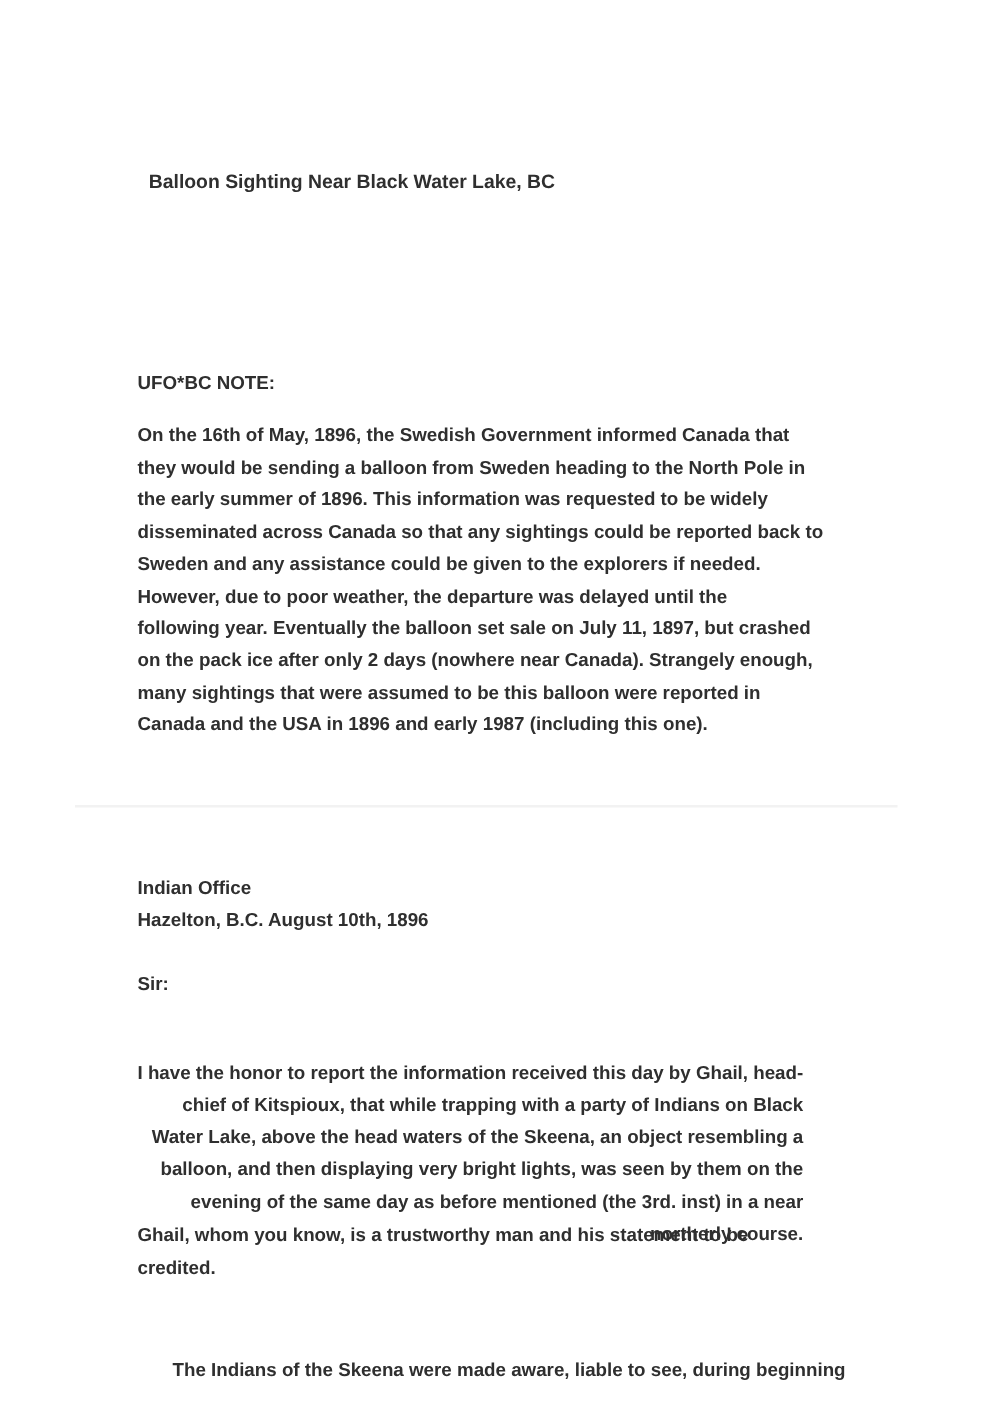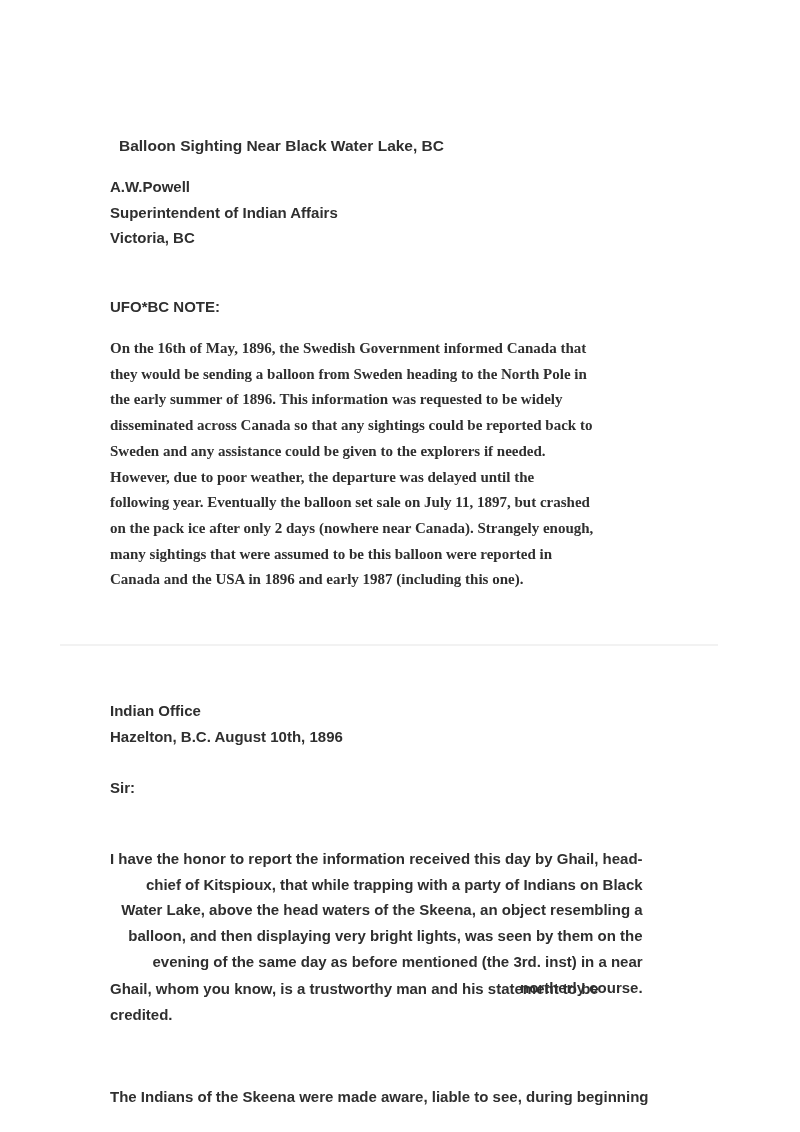--- a/index.html
+++ b/index.html
@@ -63,27 +63,24 @@
     pointer-events: none;
   }
 </style>
 </head>
 <body>
 
 <div class="page">
 
   <h1 class="title">Balloon Sighting Near Black Water Lake, BC</h1>
 
-  <div class="block lines" style="top: 174px;">A.W.Powell
-Superintendent of Indian Affairs
-Victoria, BC</div>
 
   <div class="block" style="top: 294px;">UFO*BC NOTE:</div>
 
-  <div class="block lines" style="top: 336px; font-family: Liberation Serif, serif;">On the 16th of May, 1896, the Swedish Government informed Canada that
+  <div class="block lines" style="top: 336px;">On the 16th of May, 1896, the Swedish Government informed Canada that
 they would be sending a balloon from Sweden heading to the North Pole in
 the early summer of 1896. This information was requested to be widely
 disseminated across Canada so that any sightings could be reported back to
 Sweden and any assistance could be given to the explorers if needed.
 However, due to poor weather, the departure was delayed until the
 following year. Eventually the balloon set sale on July 11, 1897, but crashed
 on the pack ice after only 2 days (nowhere near Canada). Strangely enough,
 many sightings that were assumed to be this balloon were reported in
 Canada and the USA in 1896 and early 1987 (including this one).</div>
 
@@ -97,16 +94,16 @@
   <div class="block lines" style="top: 846px; text-align: right;">I have the honor to report the information received this day by Ghail, head-
 chief of Kitspioux, that while trapping with a party of Indians on Black
 Water Lake, above the head waters of the Skeena, an object resembling a
 balloon, and then displaying very bright lights, was seen by them on the
 evening of the same day as before mentioned (the 3rd. inst) in a near
 northerly course.</div>
 
   <div class="block lines" style="top: 976px;">Ghail, whom you know, is a trustworthy man and his statement to be
 credited.</div>
 
-  <div class="block lines" style="top: 1084px;">The Indians of the Skeena were made aware, liable to see, during beginning</div>
+  <div class="block lines" style="top: 1084px; margin-left: 28px;">The Indians of the Skeena were made aware, liable to see, during beginning</div>
 
 
 </div>
 
 </body></html>

